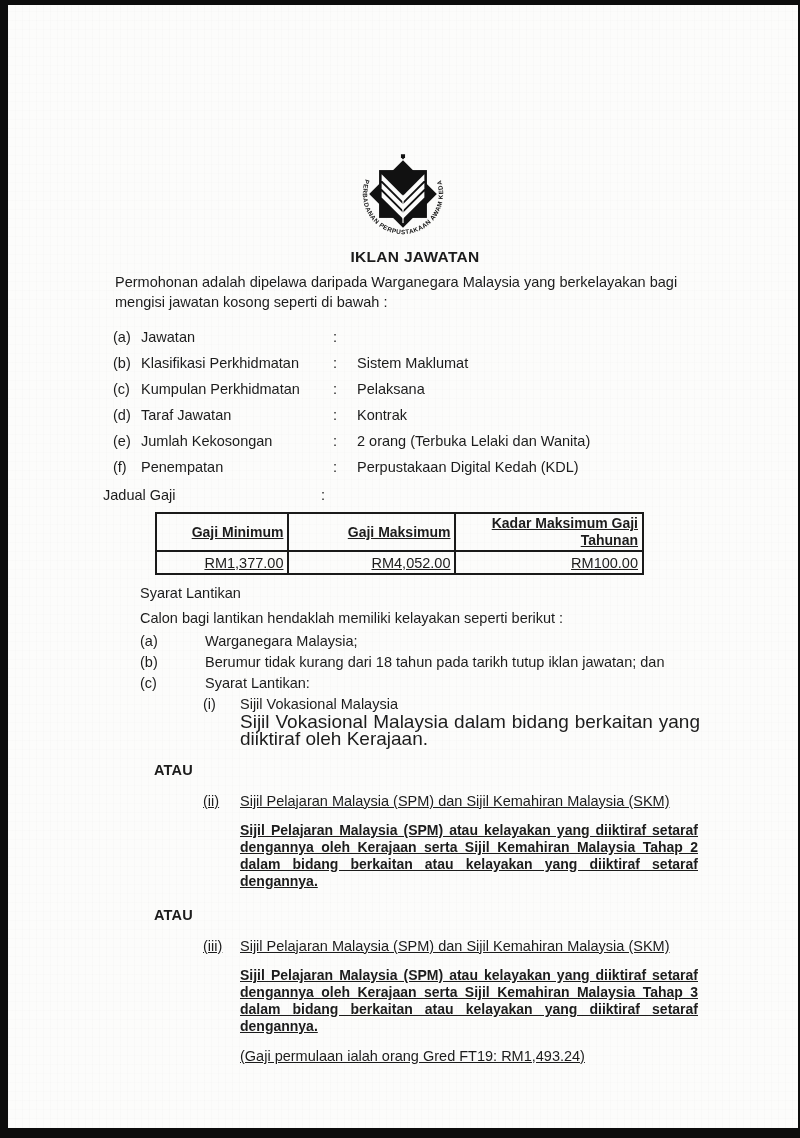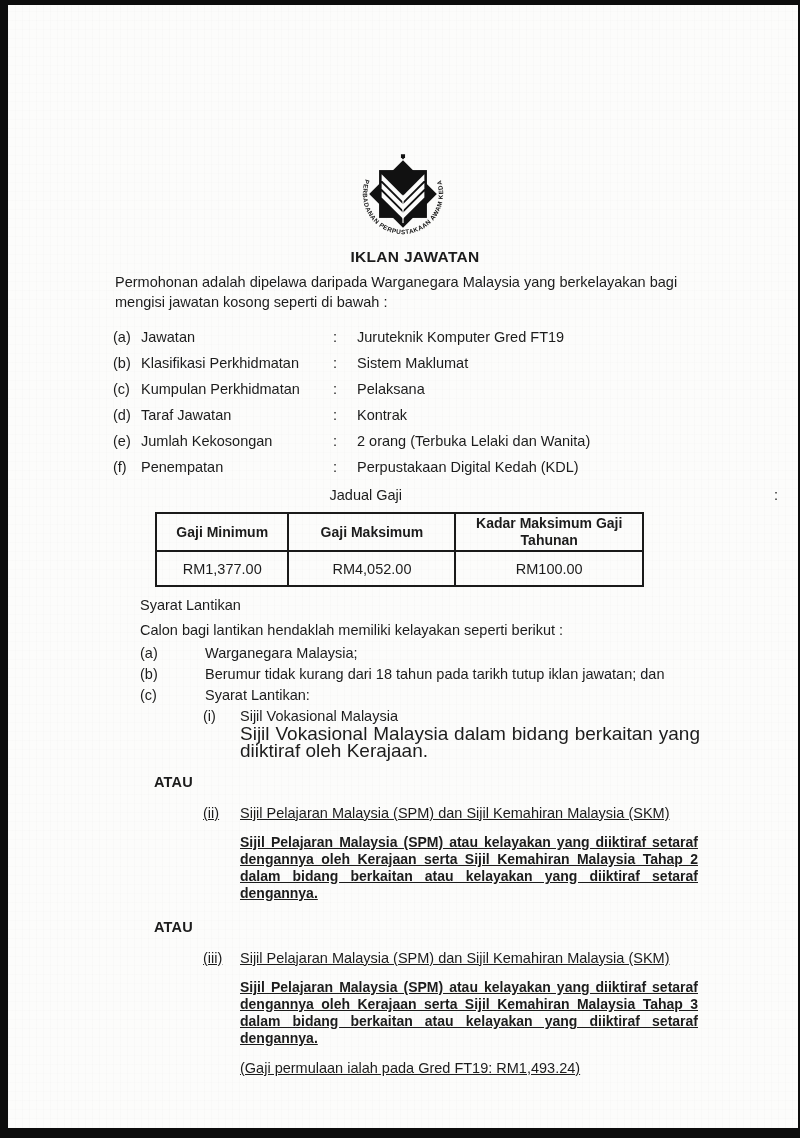--- a/index.html
+++ b/index.html
@@ -44,34 +44,35 @@
   .kv-marker { width:28px; flex:none; }
   .kv-label  { width:192px; flex:none; }
   .kv-colon  { width:24px; flex:none; }
   .kv-value  { flex:1; }
   
   .salary-row { margin-top:10px; }
   .salary-table {
     margin:7px 0 0 147px;
     width:489px;
     border-collapse:collapse;
-    text-align:center;
+    text-align:right;
+    text-decoration:underline;
   }
   .salary-table th, .salary-table td {
     border:2px solid #1a1a1a;
     padding:1px 4px;
   }
   .salary-table th {
     font-size:14px;
     font-weight:bold;
     height:38px;
     line-height:17px;
     vertical-align:middle;
   }
-  .salary-table td { height:35px; font-size:14.5px; }
+  .salary-table td { height:23px; font-size:14.5px; }
   .col-1 { width:27.2%; } .col-2 { width:34.3%; } .col-3 { width:38.5%; }
   
   .syarat-heading { margin:9px 0 0 132px; }
   .syarat-sub     { margin:6px 16px 0 132px; }
   .syarat-items   { margin-top:6px; }
   .s-item { display:flex; margin-left:132px; line-height:17px; margin-bottom:4px; }
   .s-marker { width:65px; flex:none; }
   .s-text { flex:1; }
   .option { margin-top:2px; }
   .opt-title-row { display:flex; margin-left:195px; line-height:17px; }
@@ -129,21 +130,20 @@
 
   <div class="doc-title">IKLAN JAWATAN</div>
 
   <p class="intro">Permohonan adalah dipelawa daripada Warganegara Malaysia yang berkelayakan bagi mengisi jawatan kosong seperti di bawah :</p>
 
   <div class="details">
     <div class="kv-row">
       <span class="kv-marker">(a)</span>
       <span class="kv-label">Jawatan</span>
       <span class="kv-colon">:</span>
-      <span class="kv-value">Juruteknik Komputer Gred FT19</span>
     </div>
     <div class="kv-row">
       <span class="kv-marker">(b)</span>
       <span class="kv-label">Klasifikasi Perkhidmatan</span>
       <span class="kv-colon">:</span>
       <span class="kv-value">Sistem Maklumat</span>
     </div>
     <div class="kv-row">
       <span class="kv-marker">(c)</span>
       <span class="kv-label">Kumpulan Perkhidmatan</span>
@@ -163,21 +163,21 @@
       <span class="kv-value">2 orang (Terbuka Lelaki dan Wanita)</span>
     </div>
     <div class="kv-row">
       <span class="kv-marker">(f)</span>
       <span class="kv-label">Penempatan</span>
       <span class="kv-colon">:</span>
       <span class="kv-value">Perpustakaan Digital Kedah (KDL)</span>
     </div>
   </div>
 
-  <div class="kv-row salary-row" style="margin-left:93px;justify-content:space-between;">
+  <div class="kv-row salary-row" style="margin-left:93px;">
     <span class="kv-marker"></span>
     <span class="kv-label" style="margin-left:-26px;width:218px;">Jadual Gaji</span>
     <span class="kv-colon">:</span>
   </div>
 
   <table class="salary-table">
     <thead>
       <tr>
         <th class="col-1">Gaji Minimum</th>
         <th class="col-2">Gaji Maksimum</th>
@@ -230,16 +230,16 @@
   </div>
 
   <div class="atau atau-2">ATAU</div>
 
   <div class="option opt-gap">
     <div class="opt-title-row">
       <span class="opt-marker">(iii)</span>
       <span class="opt-title">Sijil Pelajaran Malaysia (SPM) dan Sijil Kemahiran Malaysia (SKM)</span>
     </div>
     <div class="emphasis">Sijil Pelajaran Malaysia (SPM) atau kelayakan yang diiktiraf setaraf dengannya oleh Kerajaan serta Sijil Kemahiran Malaysia Tahap 3 dalam bidang berkaitan atau kelayakan yang diiktiraf setaraf dengannya.</div>
-    <div class="note">(Gaji permulaan ialah pada Gred FT19: RM1,493.24)</div>
+    <div class="note">(Gaji permulaan ialah orang Gred FT19: RM1,493.24)</div>
   </div>
 
 </div>
 
 </body></html>

